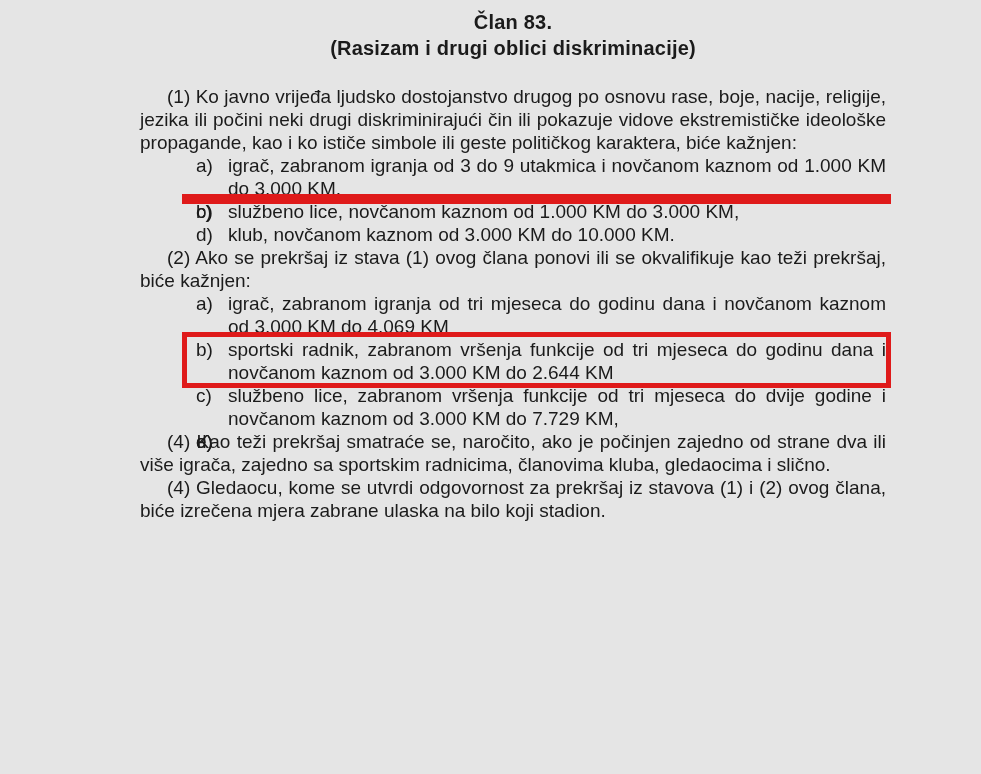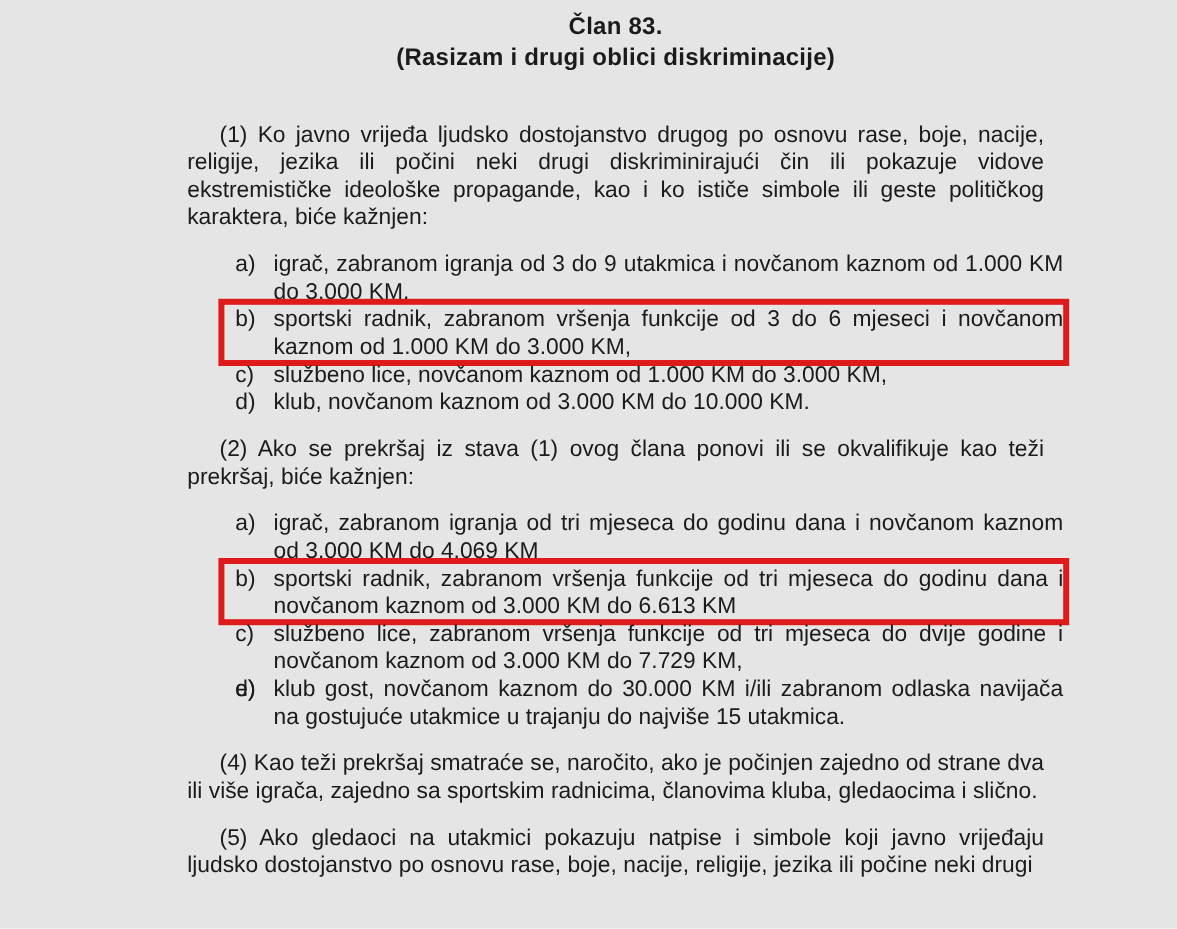--- a/index.html
+++ b/index.html
@@ -27,21 +27,21 @@
   }
   .body-block {
     position: absolute;
     left: 140px;
     top: 85px;
     width: 746px;
     font-size: 19px;
     line-height: 23px;
     text-align: justify;
   }
-  p.para { margin: 16px; text-indent: 27px; }
+  p.para { margin: 0; text-indent: 27px; }
   .li {
     position: relative;
     padding-left: 88px;
     text-align: justify;
   }
   .li .lab {
     position: absolute;
     left: 56px;
     top: 0;
   }
@@ -70,21 +70,20 @@
     <p class="para">(1) Ko javno vrijeđa ljudsko dostojanstvo drugog po osnovu rase, boje, nacije, religije, jezika ili počini neki drugi diskriminirajući čin ili pokazuje vidove ekstremističke ideološke propagande, kao i ko ističe simbole ili geste političkog karaktera, biće kažnjen:</p>
 
     <div>
       <div class="li">
         <span class="lab">a)</span>
         <span class="txt">igrač, zabranom igranja od 3 do 9 utakmica i novčanom kaznom od 1.000 KM do 3.000 KM,</span>
       </div>
       <div class="li">
         <span class="red-frame" style="border-color: rgb(223, 26, 26);"></span>
         <span class="lab">b)</span>
-        <span class="txt">sportski radnik, zabranom vršenja funkcije od 3 do 6 mjeseci i novčanom kaznom od 1.000 KM do 3.000 KM,</span>
       </div>
       <div class="li">
         <span class="lab">c)</span>
         <span class="txt">službeno lice, novčanom kaznom od 1.000 KM do 3.000 KM,</span>
       </div>
       <div class="li">
         <span class="lab">d)</span>
         <span class="txt">klub, novčanom kaznom od 3.000 KM do 10.000 KM.</span>
       </div>
     </div>
@@ -92,32 +91,31 @@
     <p class="para">(2) Ako se prekršaj iz stava (1) ovog člana ponovi ili se okvalifikuje kao teži prekršaj, biće kažnjen:</p>
 
     <div>
       <div class="li">
         <span class="lab">a)</span>
         <span class="txt">igrač, zabranom igranja od tri mjeseca do godinu dana i novčanom kaznom od 3.000 KM do 4.069 KM</span>
       </div>
       <div class="li">
         <span class="red-frame" style="border-color: rgb(223, 26, 26);"></span>
         <span class="lab">b)</span>
-        <span class="txt">sportski radnik, zabranom vršenja funkcije od tri mjeseca do godinu dana i novčanom kaznom od 3.000 KM do 6.613 KM</span>
+        <span class="txt">sportski radnik, zabranom vršenja funkcije od tri mjeseca do godinu dana i novčanom kaznom od 3.000 KM do 2.644 KM</span>
       </div>
       <div class="li">
         <span class="lab">c)</span>
         <span class="txt">službeno lice, zabranom vršenja funkcije od tri mjeseca do dvije godine i novčanom kaznom od 3.000 KM do 7.729 KM,</span>
       </div>
       <div class="li">
         <span class="lab">d)</span>
       </div>
       <div class="li">
         <span class="lab">e)</span>
-        <span class="txt">klub gost, novčanom kaznom do 30.000 KM i/ili zabranom odlaska navijača na gostujuće utakmice u trajanju do najviše 15 utakmica.</span>
       </div>
     </div>
 
     <p class="para">(4) Kao teži prekršaj smatraće se, naročito, ako je počinjen zajedno od strane dva ili više igrača, zajedno sa sportskim radnicima, članovima kluba, gledaocima i slično.</p>
-    <p class="para">(5) Ako gledaoci na utakmici pokazuju natpise i simbole koji javno vrijeđaju ljudsko dostojanstvo po osnovu rase, boje, nacije, religije, jezika ili počine neki drugi</p>
+    <p class="para">(4) Gledaocu, kome se utvrdi odgovornost za prekršaj iz stavova (1) i (2) ovog člana, biće izrečena mjera zabrane ulaska na bilo koji stadion.</p>
 
   </div>
 </div>
 
 </body></html>

